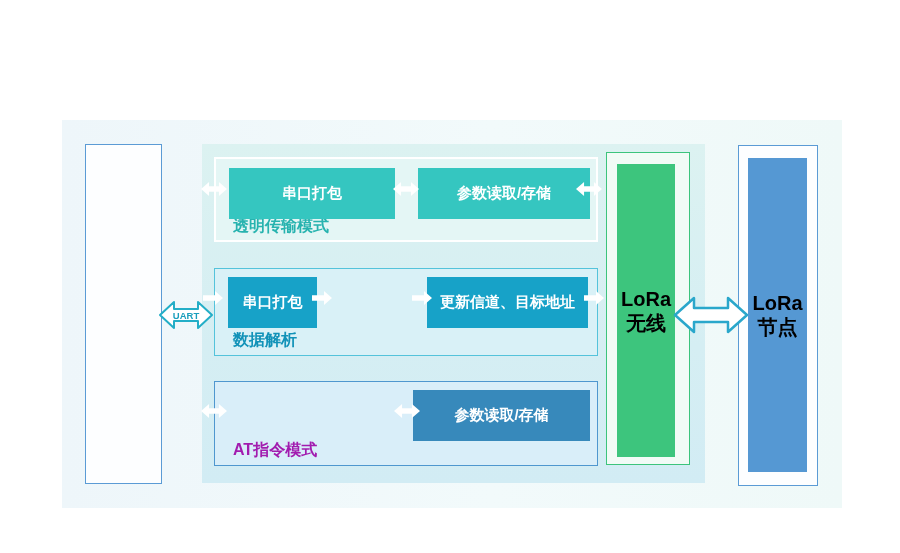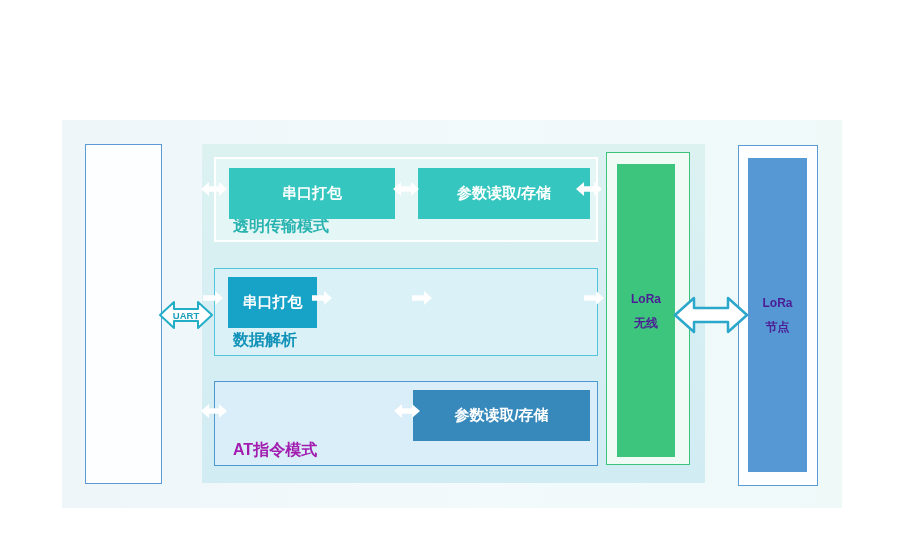--- a/index.html
+++ b/index.html
@@ -16,21 +16,21 @@
   .bar-outer{background:#fdfeff;}
   .mcu-outer{left:85px;top:144px;width:77px;height:340px;border:1.5px solid #5b9bd5;}
   .mcu-inner{left:95px;top:158px;width:58px;height:312px;background:#5598d3;}
   .ln-outer{left:738px;top:145px;width:80px;height:341px;border:1.5px solid #5b9bd5;}
   .ln-inner{left:748px;top:158px;width:59px;height:314px;background:#5598d3;}
   .lw-outer{left:606px;top:152px;width:84px;height:313px;border:1.5px solid #3cc47c;background:#f1fbf6;}
   .lw-inner{left:617px;top:164px;width:58px;height:293px;background:#3dc57d;}
   .bar-inner{display:flex;flex-direction:column;align-items:center;justify-content:center;
     color:#fff;text-align:center;}
   .mcu-inner{font-size:20px;letter-spacing:.5px;}
-  .bar-line{font-size:12px;font-weight:600;line-height:24px;color:#4c1d95;}
+  .bar-line{font-size:20px;font-weight:600;line-height:24px;color:#000000;}
   
   .mode{box-sizing:border-box;}
   .mode1{left:214px;top:157px;width:384px;height:85px;background:#e4f6f5;border:2px solid #ffffff;}
   .mode2{left:214px;top:268px;width:384px;height:88px;background:#d9f1f7;border:1px solid #54c3db;}
   .mode3{left:214px;top:381px;width:384px;height:85px;background:#d9eef9;border:1px solid #4f97cf;}
   .mode-label{font-size:16px;font-weight:bold;white-space:nowrap;}
   .label1{left:233px;top:216px;color:#27b3af;}
   .label2{left:233px;top:330px;color:#1192b8;}
   .label3{left:233px;top:440px;color:#a21caf;}
   
@@ -79,20 +79,21 @@
   <div class="abs mode mode1"></div>
   <div class="abs pbox r1 b11">串口打包</div>
   <div class="abs pbox r1 b12">参数读取/存储</div>
   <div class="abs sarrow dbl ar1 a11"></div>
   <div class="abs sarrow dbl ar1 a12"></div>
   <div class="abs sarrow dbl ar1 a13"></div>
   <span class="abs mode-label label1">透明传输模式</span>
 
   <div class="abs mode mode2"></div>
   <div class="abs pbox r2 b21">串口打包</div>
+  <div class="abs pbox r2 b23">更新信道、目标地址</div>
   <div class="abs sarrow sgl ar2 a21"></div>
   <div class="abs sarrow sgl ar2 a22"></div>
   <div class="abs sarrow sgl ar2 a23"></div>
   <div class="abs sarrow sgl ar2 a24"></div>
   <span class="abs mode-label label2">数据解析</span>
 
   <div class="abs mode mode3"></div>
   <div class="abs pbox r3 b32">参数读取/存储</div>
   <div class="abs sarrow dbl ar3 a31"></div>
   <div class="abs sarrow dbl ar3 a32"></div>

